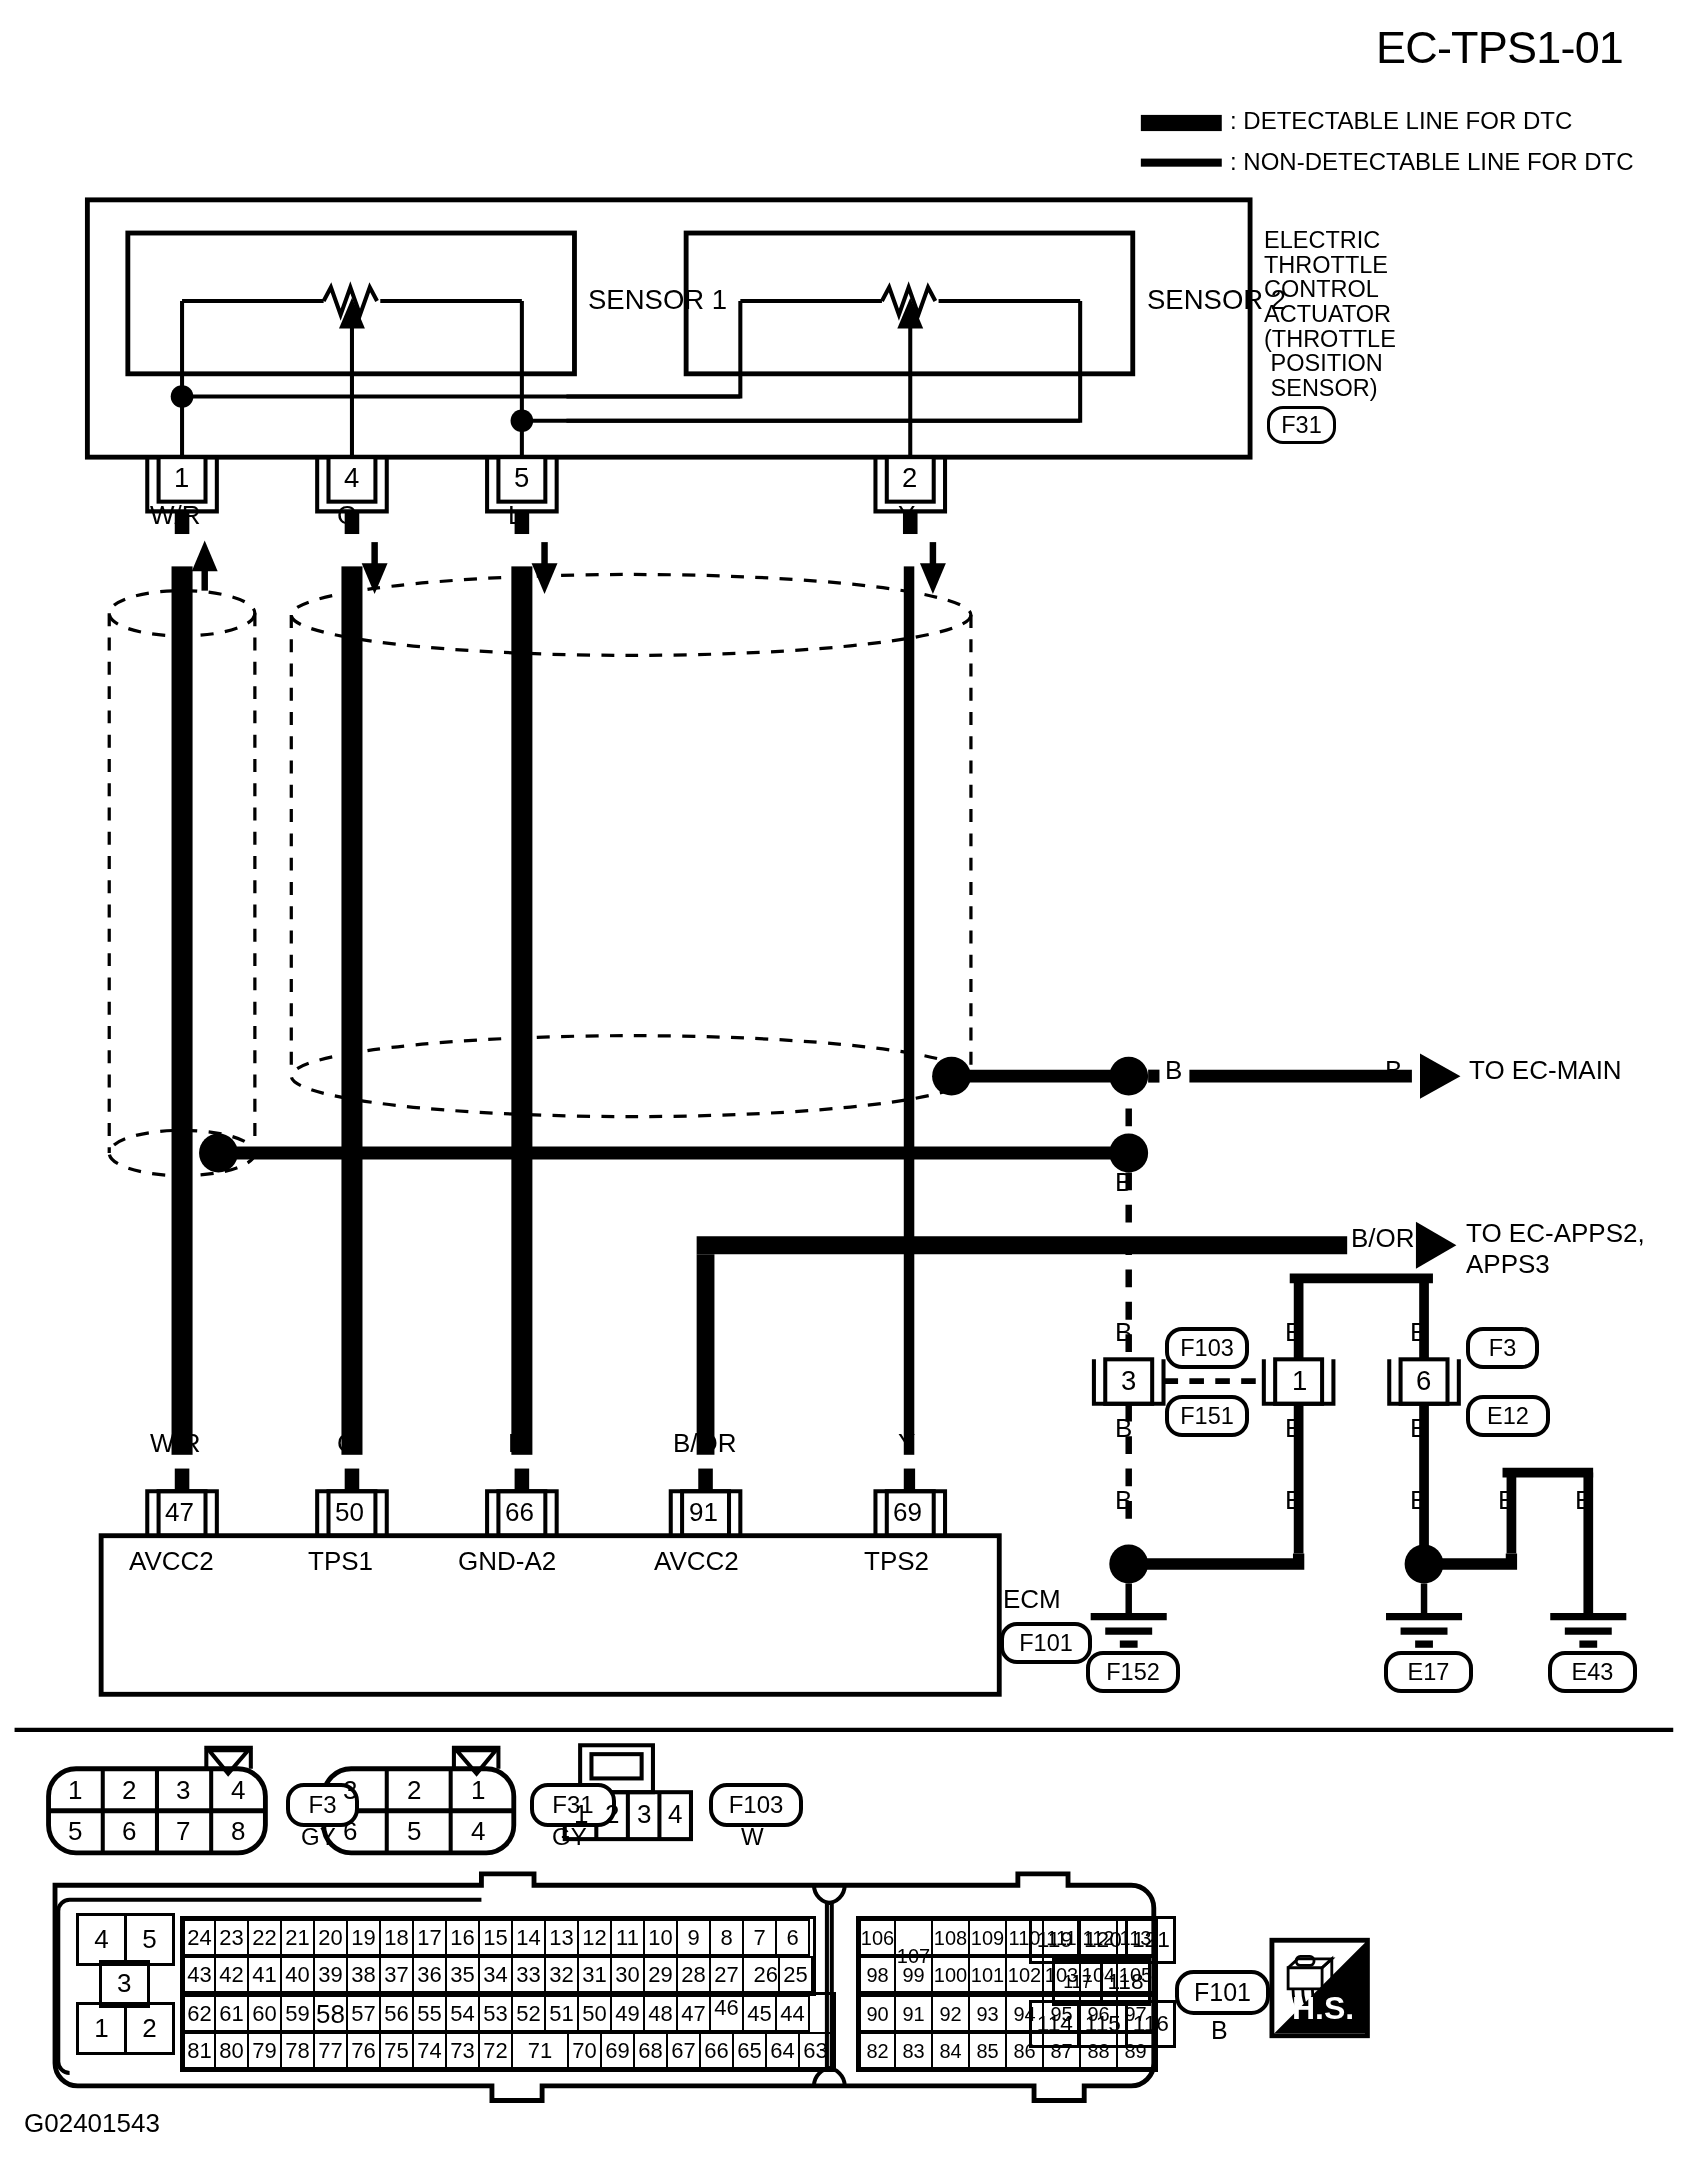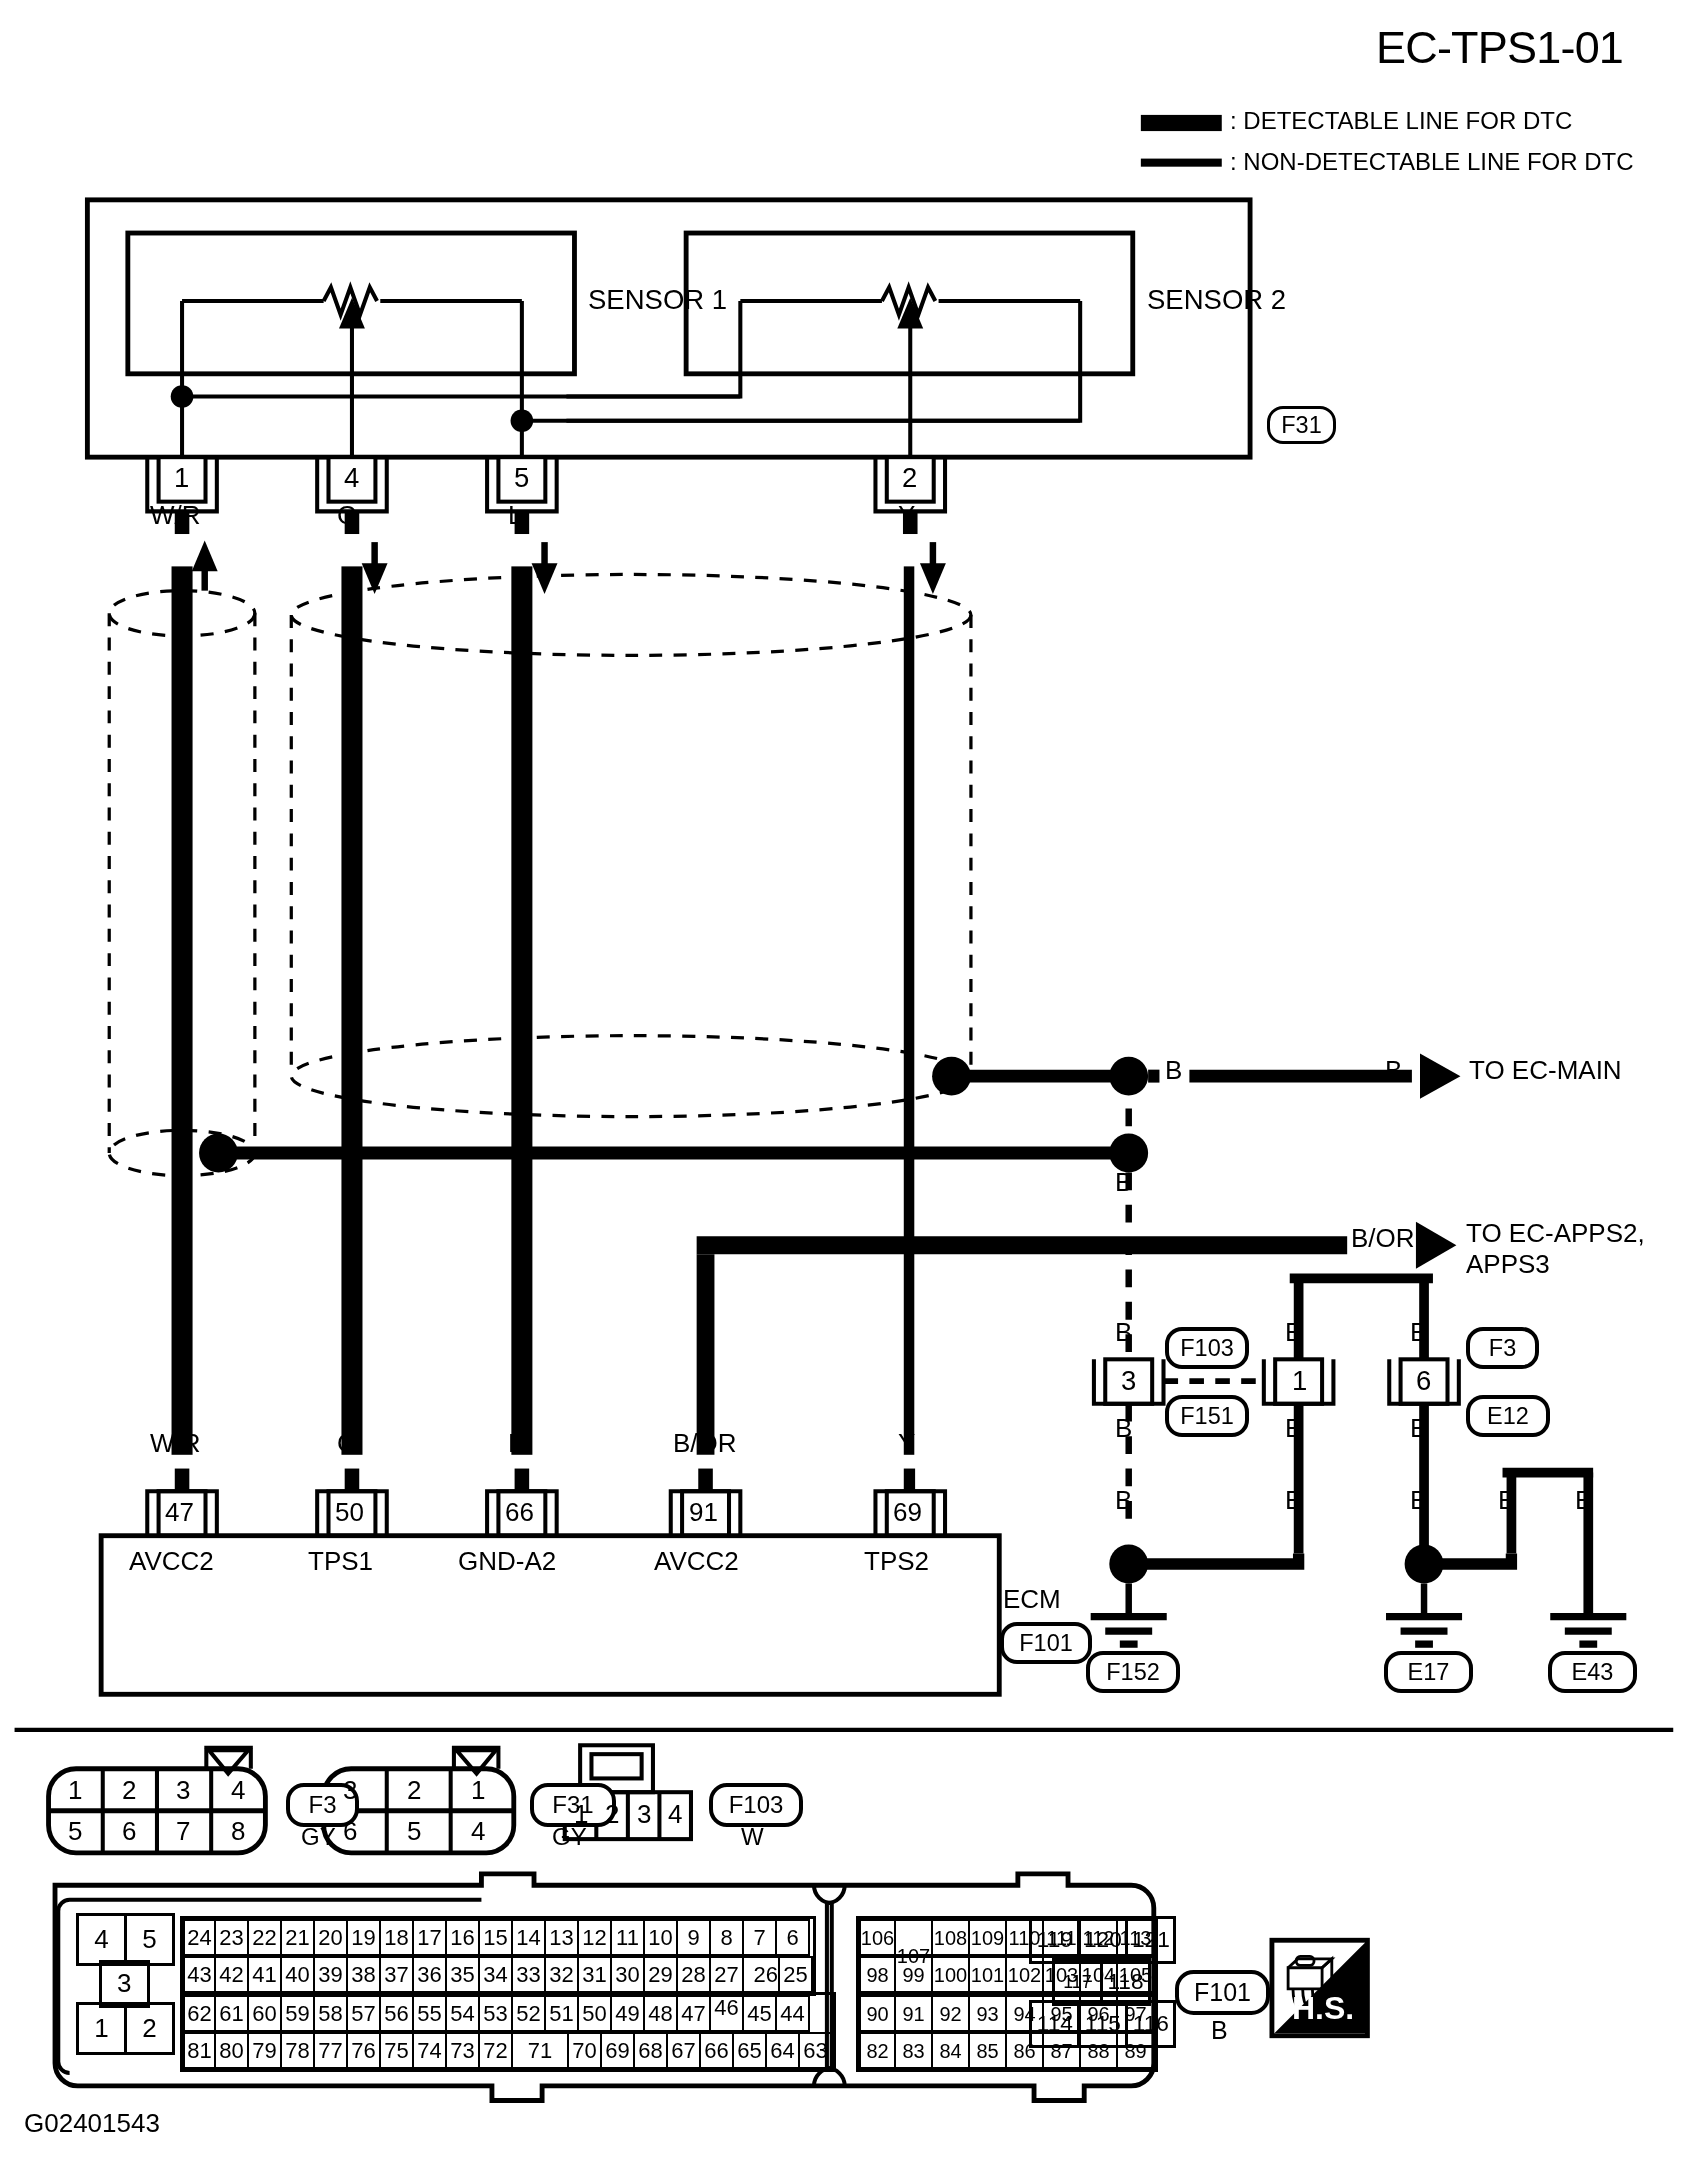--- a/index.html
+++ b/index.html
@@ -245,20 +245,29 @@
           <path d="M 1622 2458 Q 1622 2476 1630 2484"></path>
         </g>
       </g>
 
     </g>
   </svg>
 
   <div class="txt" style="left:588px;top:286px;font-size:27.5px;">SENSOR 1</div>
   <div class="txt" style="left:1147px;top:286px;font-size:27.5px;">SENSOR 2</div>
 
+  <div class="abs" style="left:1264px;top:228px;">
+    <div class="txt" style="position:relative;font-size:23.5px;">ELECTRIC</div>
+    <div class="txt" style="position:relative;font-size:23.5px;">THROTTLE</div>
+    <div class="txt" style="position:relative;font-size:23.5px;">CONTROL</div>
+    <div class="txt" style="position:relative;font-size:23.5px;">ACTUATOR</div>
+    <div class="txt" style="position:relative;font-size:23.5px;">(THROTTLE</div>
+    <div class="txt" style="position:relative;font-size:23.5px;"> POSITION</div>
+    <div class="txt" style="position:relative;font-size:23.5px;"> SENSOR)</div>
+  </div>
 
   <div class="abs" style="left:1267px;top:406px;width:63px;height:32px;border:3.2px solid #000;border-radius:16px;
               display:flex;align-items:center;justify-content:center;">
     <span class="txt" style="position:relative;font-size:23.5px;">F31</span>
   </div>
 
   <div class="txt" style="left:174px;top:464px;font-size:27.5px;">1</div>
   <div class="txt" style="left:344px;top:464px;font-size:27.5px;">4</div>
   <div class="txt" style="left:514px;top:464px;font-size:27.5px;">5</div>
   <div class="txt" style="left:902px;top:464px;font-size:27.5px;">2</div>
@@ -538,21 +547,21 @@
         <div style="width: 33px; height: 37px; border-top: 2.4px solid rgb(0, 0, 0); border-right: 2.4px solid rgb(0, 0, 0); border-bottom: 2.4px solid rgb(0, 0, 0); border-image: initial; display: flex; align-items: center; justify-content: center; box-sizing: border-box; border-left: none;">
           <span style="font-size: 22px; line-height: 1;">61</span>
         </div>
         <div style="width: 33px; height: 37px; border-top: 2.4px solid rgb(0, 0, 0); border-right: 2.4px solid rgb(0, 0, 0); border-bottom: 2.4px solid rgb(0, 0, 0); border-image: initial; display: flex; align-items: center; justify-content: center; box-sizing: border-box; border-left: none;">
           <span style="font-size: 22px; line-height: 1;">60</span>
         </div>
         <div style="width: 33px; height: 37px; border-top: 2.4px solid rgb(0, 0, 0); border-right: 2.4px solid rgb(0, 0, 0); border-bottom: 2.4px solid rgb(0, 0, 0); border-image: initial; display: flex; align-items: center; justify-content: center; box-sizing: border-box; border-left: none;">
           <span style="font-size: 22px; line-height: 1;">59</span>
         </div>
         <div style="width: 33px; height: 37px; border-top: 2.4px solid rgb(0, 0, 0); border-right: 2.4px solid rgb(0, 0, 0); border-bottom: 2.4px solid rgb(0, 0, 0); border-image: initial; display: flex; align-items: center; justify-content: center; box-sizing: border-box; border-left: none;">
-          <span style="font-size: 22px; line-height: 1;">58</span>
+          <span style="font-size: 26px; line-height: 1;">58</span>
         </div>
         <div style="width: 33px; height: 37px; border-top: 2.4px solid rgb(0, 0, 0); border-right: 2.4px solid rgb(0, 0, 0); border-bottom: 2.4px solid rgb(0, 0, 0); border-image: initial; display: flex; align-items: center; justify-content: center; box-sizing: border-box; border-left: none;">
           <span style="font-size: 22px; line-height: 1;">57</span>
         </div>
         <div style="width: 33px; height: 37px; border-top: 2.4px solid rgb(0, 0, 0); border-right: 2.4px solid rgb(0, 0, 0); border-bottom: 2.4px solid rgb(0, 0, 0); border-image: initial; display: flex; align-items: center; justify-content: center; box-sizing: border-box; border-left: none;">
           <span style="font-size: 22px; line-height: 1;">56</span>
         </div>
         <div style="width: 33px; height: 37px; border-top: 2.4px solid rgb(0, 0, 0); border-right: 2.4px solid rgb(0, 0, 0); border-bottom: 2.4px solid rgb(0, 0, 0); border-image: initial; display: flex; align-items: center; justify-content: center; box-sizing: border-box; border-left: none;">
           <span style="font-size: 22px; line-height: 1;">55</span>
         </div>

